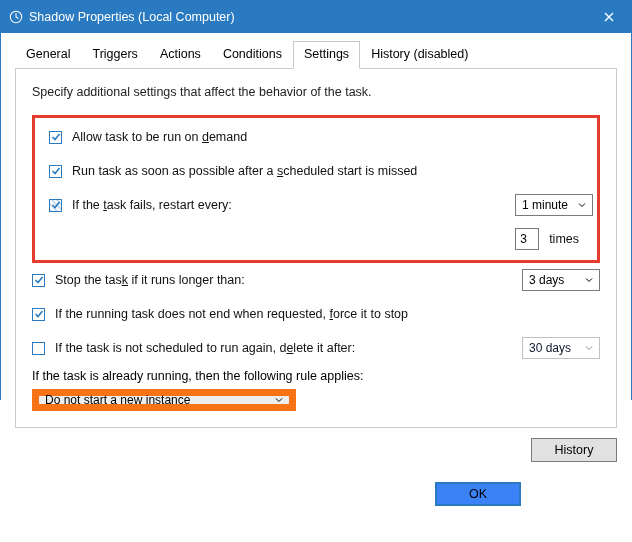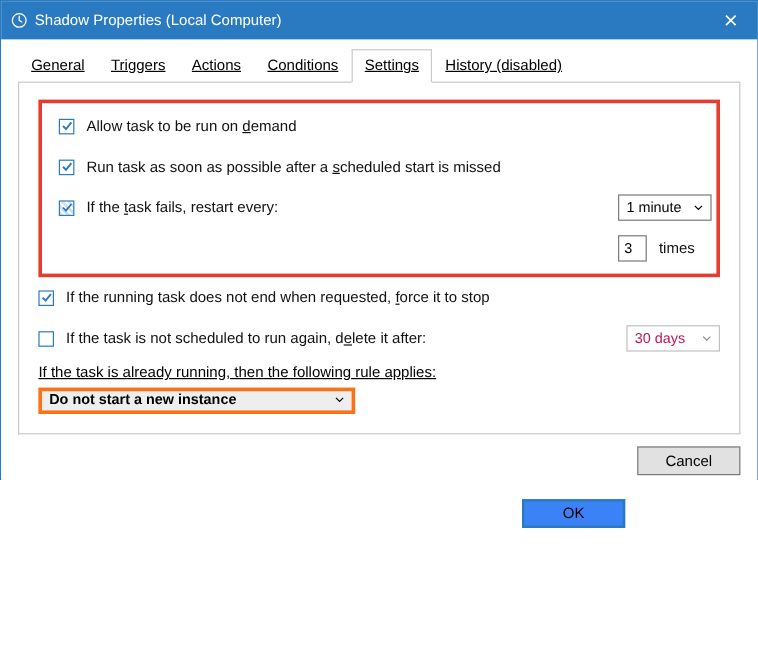--- a/index.html
+++ b/index.html
@@ -39,21 +39,20 @@
   .client {
     flex: 1;
     background: #fff;
     display: flex; flex-direction: column;
     padding: 8px 14px 14px 14px;
   }
   .tabs {
     display: flex;
     border-bottom: 1px solid #c9c9c9;
     position: relative;
-    text-decoration: underline;
   }
   .tab {
     padding: 5px 10px 6px 10px;
     font-size: 12.5px;
     border: 1px solid transparent;
     color: #000;
     cursor: default;
   }
   .tab.active {
     border: 1px solid #c9c9c9;
@@ -104,64 +103,63 @@
     border: 1px solid #7a7a7a;
     background: #fff;
     display: inline-flex; align-items: center;
     padding: 0 6px;
     font-size: 12px;
     color: #000;
     min-width: 78px;
     position: relative;
     margin-left: 48px;
   }
-  .select.disabled { color: #be185d; border-color: #c0c0c0; }
+  .select.disabled { color: #0f172a; border-color: #c0c0c0; }
   .select .caret {
     margin-left: auto;
   }
   .numbox {
     width: 24px; height: 22px;
     border: 1px solid #7a7a7a;
     text-align: left;
     padding: 0 4px;
     font-size: 12px;
     background: #fff;
     display: inline-flex; align-items: center;
   }
   .sub-indent { padding-left: 22px; }
   .rule-select {
     height: 22px;
-    border: 3px solid #f97316;
+    border: 7px solid #f97316;
     background: #eee;
-    display: inline-flex; align-items: flex-start;
+    display: inline-flex; align-items: center;
     padding: 0 6px;
     font-size: 12px;
     color: #000;
     width: 264px;
     margin-top: 4px;
     margin-bottom: 8px;
     margin-left: 0;
-    font-weight: bold;
   }
   .buttons {
     display: flex;
     justify-content: flex-end;
     gap: 10px;
     padding-top: 10px;
   }
   .btn {
     width: 86px; height: 24px;
     border: 1px solid #7a7a7a;
     background: #e1e1e1;
     display: inline-flex; align-items: center; justify-content: center;
     font-size: 12.5px;
   }
   .btn.default { border: 2px solid #2a7ac1; background: #3b82f6; margin-top: 44px; }
   .settings-area { flex:1; }
-  .rule-text { font-size:12.5px; margin-top:4px; margin-bottom:2px;text-decoration:underline;}
+  .rule-text { font-size:12.5px; margin-top:4px; margin-bottom:2px;}
   .caret svg { width: 8px; height: 8px; }
 </style>
 </head>
 <body>
 
 <div class="window">
   <div class="titlebar">
     <span class="title-icon">
       <svg viewBox="0 0 16 16">
           <circle cx="8" cy="8" r="6.5" fill="none" stroke="#fff" stroke-width="1.2"></circle>
@@ -180,20 +178,21 @@
     <div class="tabs">
       <div class="tab">General</div>
       <div class="tab">Triggers</div>
       <div class="tab">Actions</div>
       <div class="tab">Conditions</div>
       <div class="tab active">Settings</div>
       <div class="tab">History (disabled)</div>
     </div>
 
     <div class="tabbody">
+      <div class="desc">Specify additional settings that affect the behavior of the task.</div>
 
       <div class="settings-area">
 
         <div class="redbox">
           <div class="row">
             <span class="cb checked">
               <svg viewBox="0 0 10 10">
                   <path d="M1.5 5 L4 7.5 L8.5 2" stroke="#2a7ac1" stroke-width="1.6" fill="none"></path>
                 </svg>
             </span>
@@ -235,20 +234,37 @@
             <span class="spacer"></span>
             <span class="numbox">
               <span>3</span>
             </span>
             <span style="width:10px"></span>
             <span class="opt-label">times</span>
             <span style="width:14px"></span>
           </div>
         </div>
 
+        <div class="row">
+          <span class="cb checked">
+            <svg viewBox="0 0 10 10">
+                <path d="M1.5 5 L4 7.5 L8.5 2" stroke="#2a7ac1" stroke-width="1.6" fill="none"></path>
+              </svg>
+          </span>
+          <span class="opt-label">
+            <span>Stop the tas</span><span class="u">k</span><span> if it runs longer than:</span>
+          </span>
+          <span class="spacer"></span>
+          <span class="select">
+            <span>3 days</span>
+            <span class="caret"><svg viewBox="0 0 8 8">
+                  <path d="M1 2.5 L4 5.5 L7 2.5" stroke="#000" stroke-width="1" fill="none"></path>
+                </svg></span>
+          </span>
+        </div>
 
         <div class="row">
           <span class="cb checked">
             <svg viewBox="0 0 10 10">
                 <path d="M1.5 5 L4 7.5 L8.5 2" stroke="#2a7ac1" stroke-width="1.6" fill="none"></path>
               </svg>
           </span>
           <span class="opt-label">
             <span>If the running task does not end when requested, </span><span class="u">f</span><span>orce it to stop</span>
           </span>
@@ -277,16 +293,16 @@
           <span class="caret"><svg viewBox="0 0 8 8">
                 <path d="M1 2.5 L4 5.5 L7 2.5" stroke="#000" stroke-width="1" fill="none"></path>
               </svg></span>
         </div>
 
       </div>
     </div>
 
     <div class="buttons">
       <div class="btn default">OK</div>
-      <div class="btn">Cancel</div>
+      <div class="btn">History</div>
     </div>
   </div>
 </div>
 
 </body></html>

